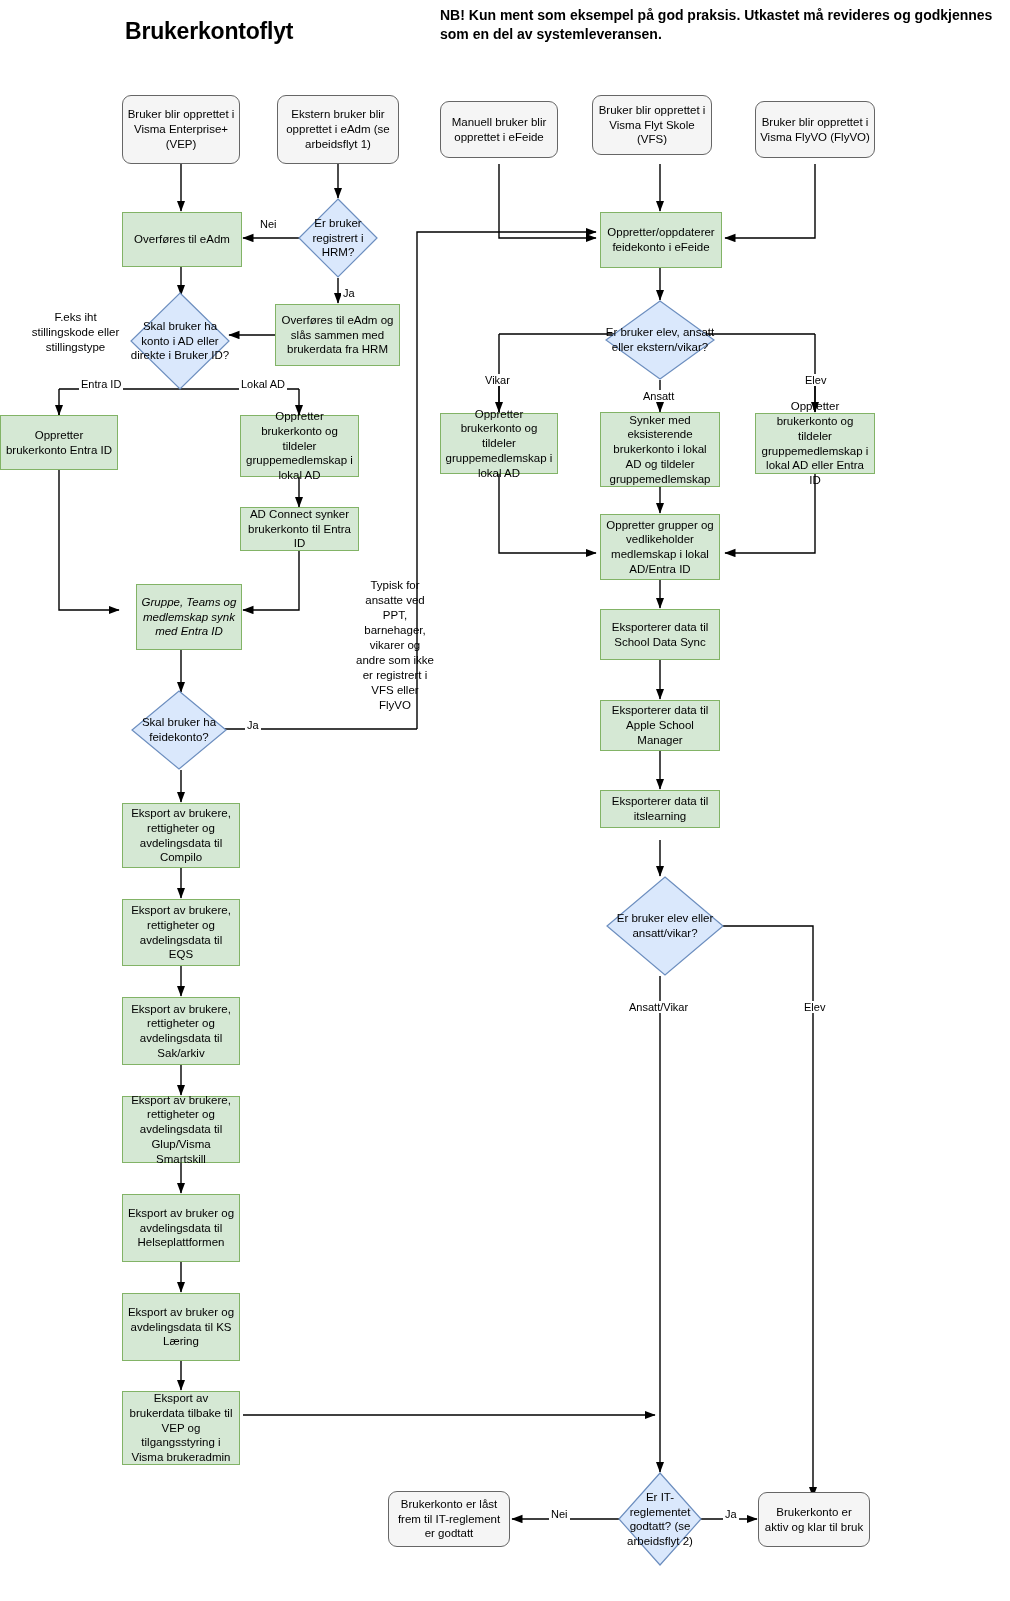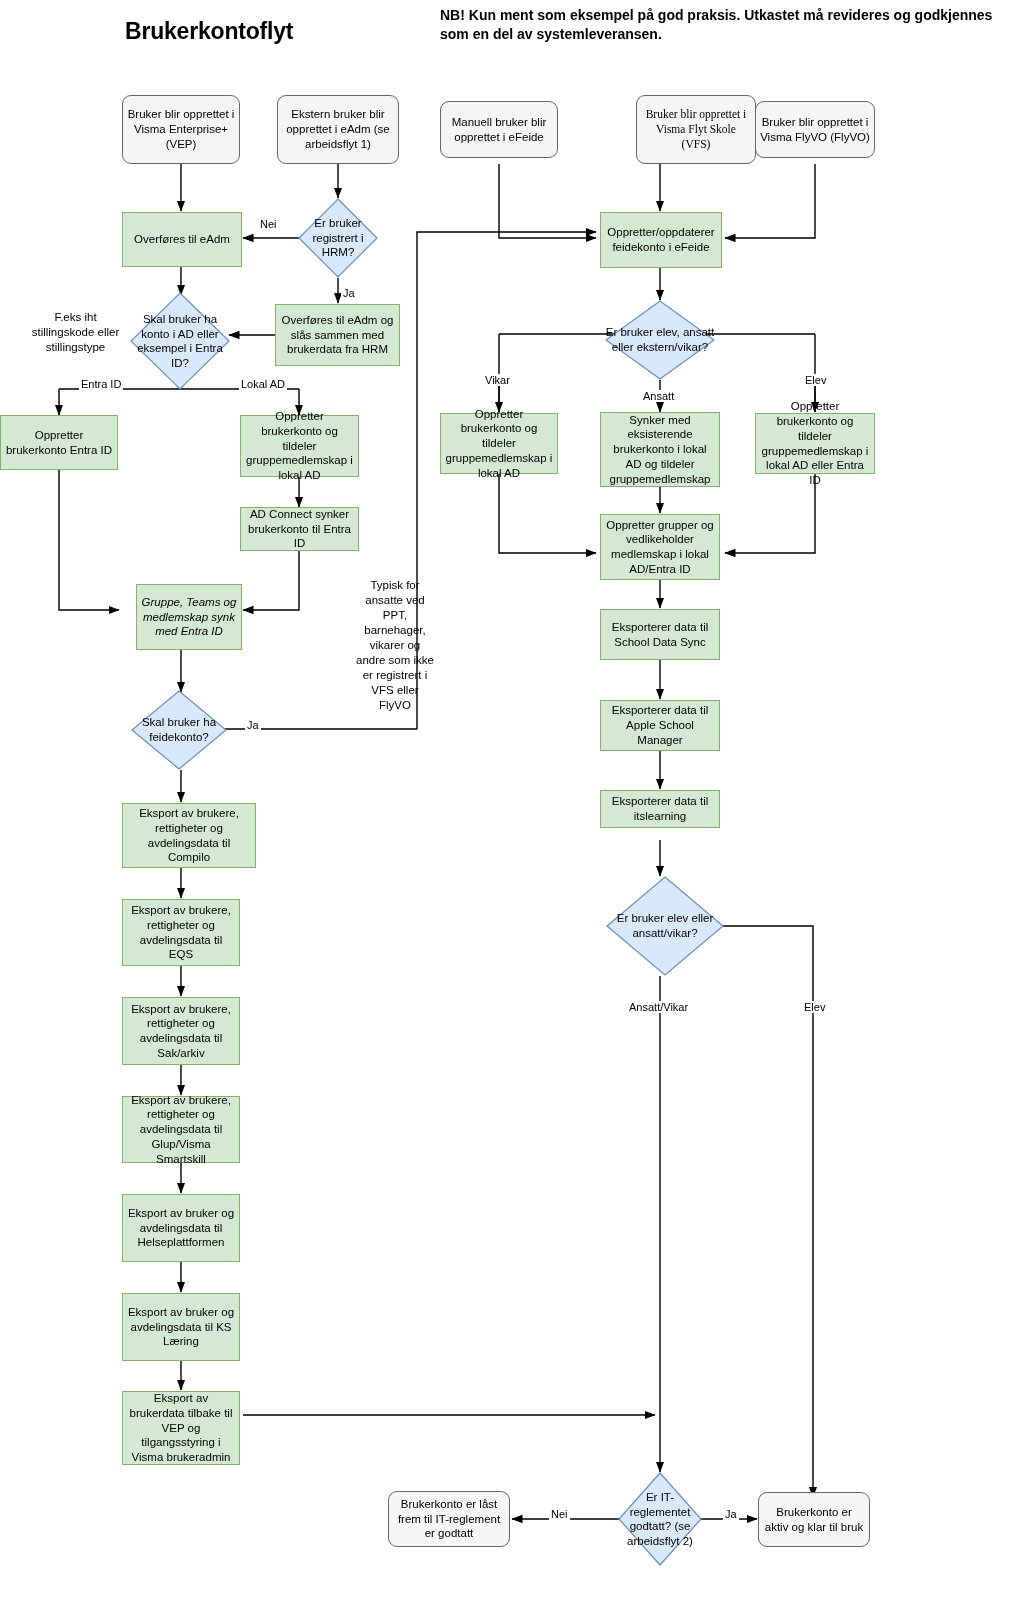--- a/index.html
+++ b/index.html
@@ -205,40 +205,40 @@
 
     </g>
   </svg>
 
   <div class="node terminal" style="left:122px; top:95px; width:118px; height:69px;">Bruker blir opprettet i Visma Enterprise+ (VEP)</div>
 
   <div class="node terminal" style="left:277px; top:95px; width:122px; height:69px;">Ekstern bruker blir opprettet i eAdm (se arbeidsflyt 1)</div>
 
   <div class="node terminal" style="left:440px; top:101px; width:118px; height:57px;">Manuell bruker blir opprettet i eFeide</div>
 
-  <div class="node terminal" style="left:636px; top:95px; width:120px; height:69px;font-family:Liberation Serif, serif;">Bruker blir opprettet i Visma Flyt Skole (VFS)</div>
+  <div class="node terminal" style="left:592px; top:95px; width:120px; height:60px;">Bruker blir opprettet i Visma Flyt Skole (VFS)</div>
 
   <div class="node terminal" style="left:755px; top:101px; width:120px; height:57px;">Bruker blir opprettet i Visma FlyVO (FlyVO)</div>
 
   <div class="node process" style="left:122px; top:212px; width:120px; height:55px;">Overføres til eAdm</div>
 
   <div class="decision" style="left:298px; top:198px; width:80px; height:80px;">
     <svg class="dia" viewBox="0 0 80 80">
       <polygon points="40,1 79,40 40,79 1,40" fill="#dae8fc" stroke="#6c8ebf" stroke-width="1.2"></polygon>
     </svg>
     <div class="dlabel">Er bruker registrert i HRM?</div>
   </div>
 
   <div class="node process" style="left:275px; top:304px; width:125px; height:62px;">Overføres til eAdm og slås sammen med brukerdata fra HRM</div>
 
   <div class="decision" style="left:130px; top:292px; width:100px; height:98px;">
     <svg class="dia" viewBox="0 0 100 98">
       <polygon points="50,1 99,49 50,97 1,49" fill="#dae8fc" stroke="#6c8ebf" stroke-width="1.2"></polygon>
     </svg>
-    <div class="dlabel">Skal bruker ha konto i AD eller eksempel i Entra ID?</div>
+    <div class="dlabel">Skal bruker ha konto i AD eller direkte i Bruker ID?</div>
   </div>
 
   <div class="note" style="left:28px; top:310px; width:95px;">F.eks iht stillingskode eller stillingstype</div>
 
   <div class="node process" style="left:0px; top:415px; width:118px; height:55px;">Oppretter brukerkonto Entra ID</div>
 
   <div class="node process" style="left:240px; top:415px; width:119px; height:62px;">Oppretter brukerkonto og tildeler gruppemedlemskap i lokal AD</div>
 
   <div class="node process" style="left:240px; top:507px; width:119px; height:44px;">AD Connect synker brukerkonto til Entra ID</div>
 
@@ -246,21 +246,21 @@
 
   <div class="decision" style="left:131px; top:690px; width:96px; height:80px;">
     <svg class="dia" viewBox="0 0 96 80">
       <polygon points="48,1 95,40 48,79 1,40" fill="#dae8fc" stroke="#6c8ebf" stroke-width="1.2"></polygon>
     </svg>
     <div class="dlabel">Skal bruker ha feidekonto?</div>
   </div>
 
   <div class="note" style="left:355px; top:578px; width:80px;">Typisk for ansatte ved PPT, barnehager, vikarer og andre som ikke er registrert i VFS eller FlyVO</div>
 
-  <div class="node process" style="left:122px; top:803px; width:134px; height:65px;">Eksport av brukere, rettigheter og avdelingsdata til Compilo</div>
+  <div class="node process" style="left:122px; top:803px; width:118px; height:65px;">Eksport av brukere, rettigheter og avdelingsdata til Compilo</div>
 
   <div class="node process" style="left:122px; top:899px; width:118px; height:67px;">Eksport av brukere, rettigheter og avdelingsdata til EQS</div>
 
   <div class="node process" style="left:122px; top:997px; width:118px; height:68px;">Eksport av brukere, rettigheter og avdelingsdata til Sak/arkiv</div>
 
   <div class="node process" style="left:122px; top:1096px; width:118px; height:67px;">Eksport av brukere, rettigheter og avdelingsdata til Glup/Visma Smartskill</div>
 
   <div class="node process" style="left:122px; top:1194px; width:118px; height:68px;">Eksport av bruker og avdelingsdata til Helseplattformen</div>
 
   <div class="node process" style="left:122px; top:1293px; width:118px; height:68px;">Eksport av bruker og avdelingsdata til KS Læring</div>

